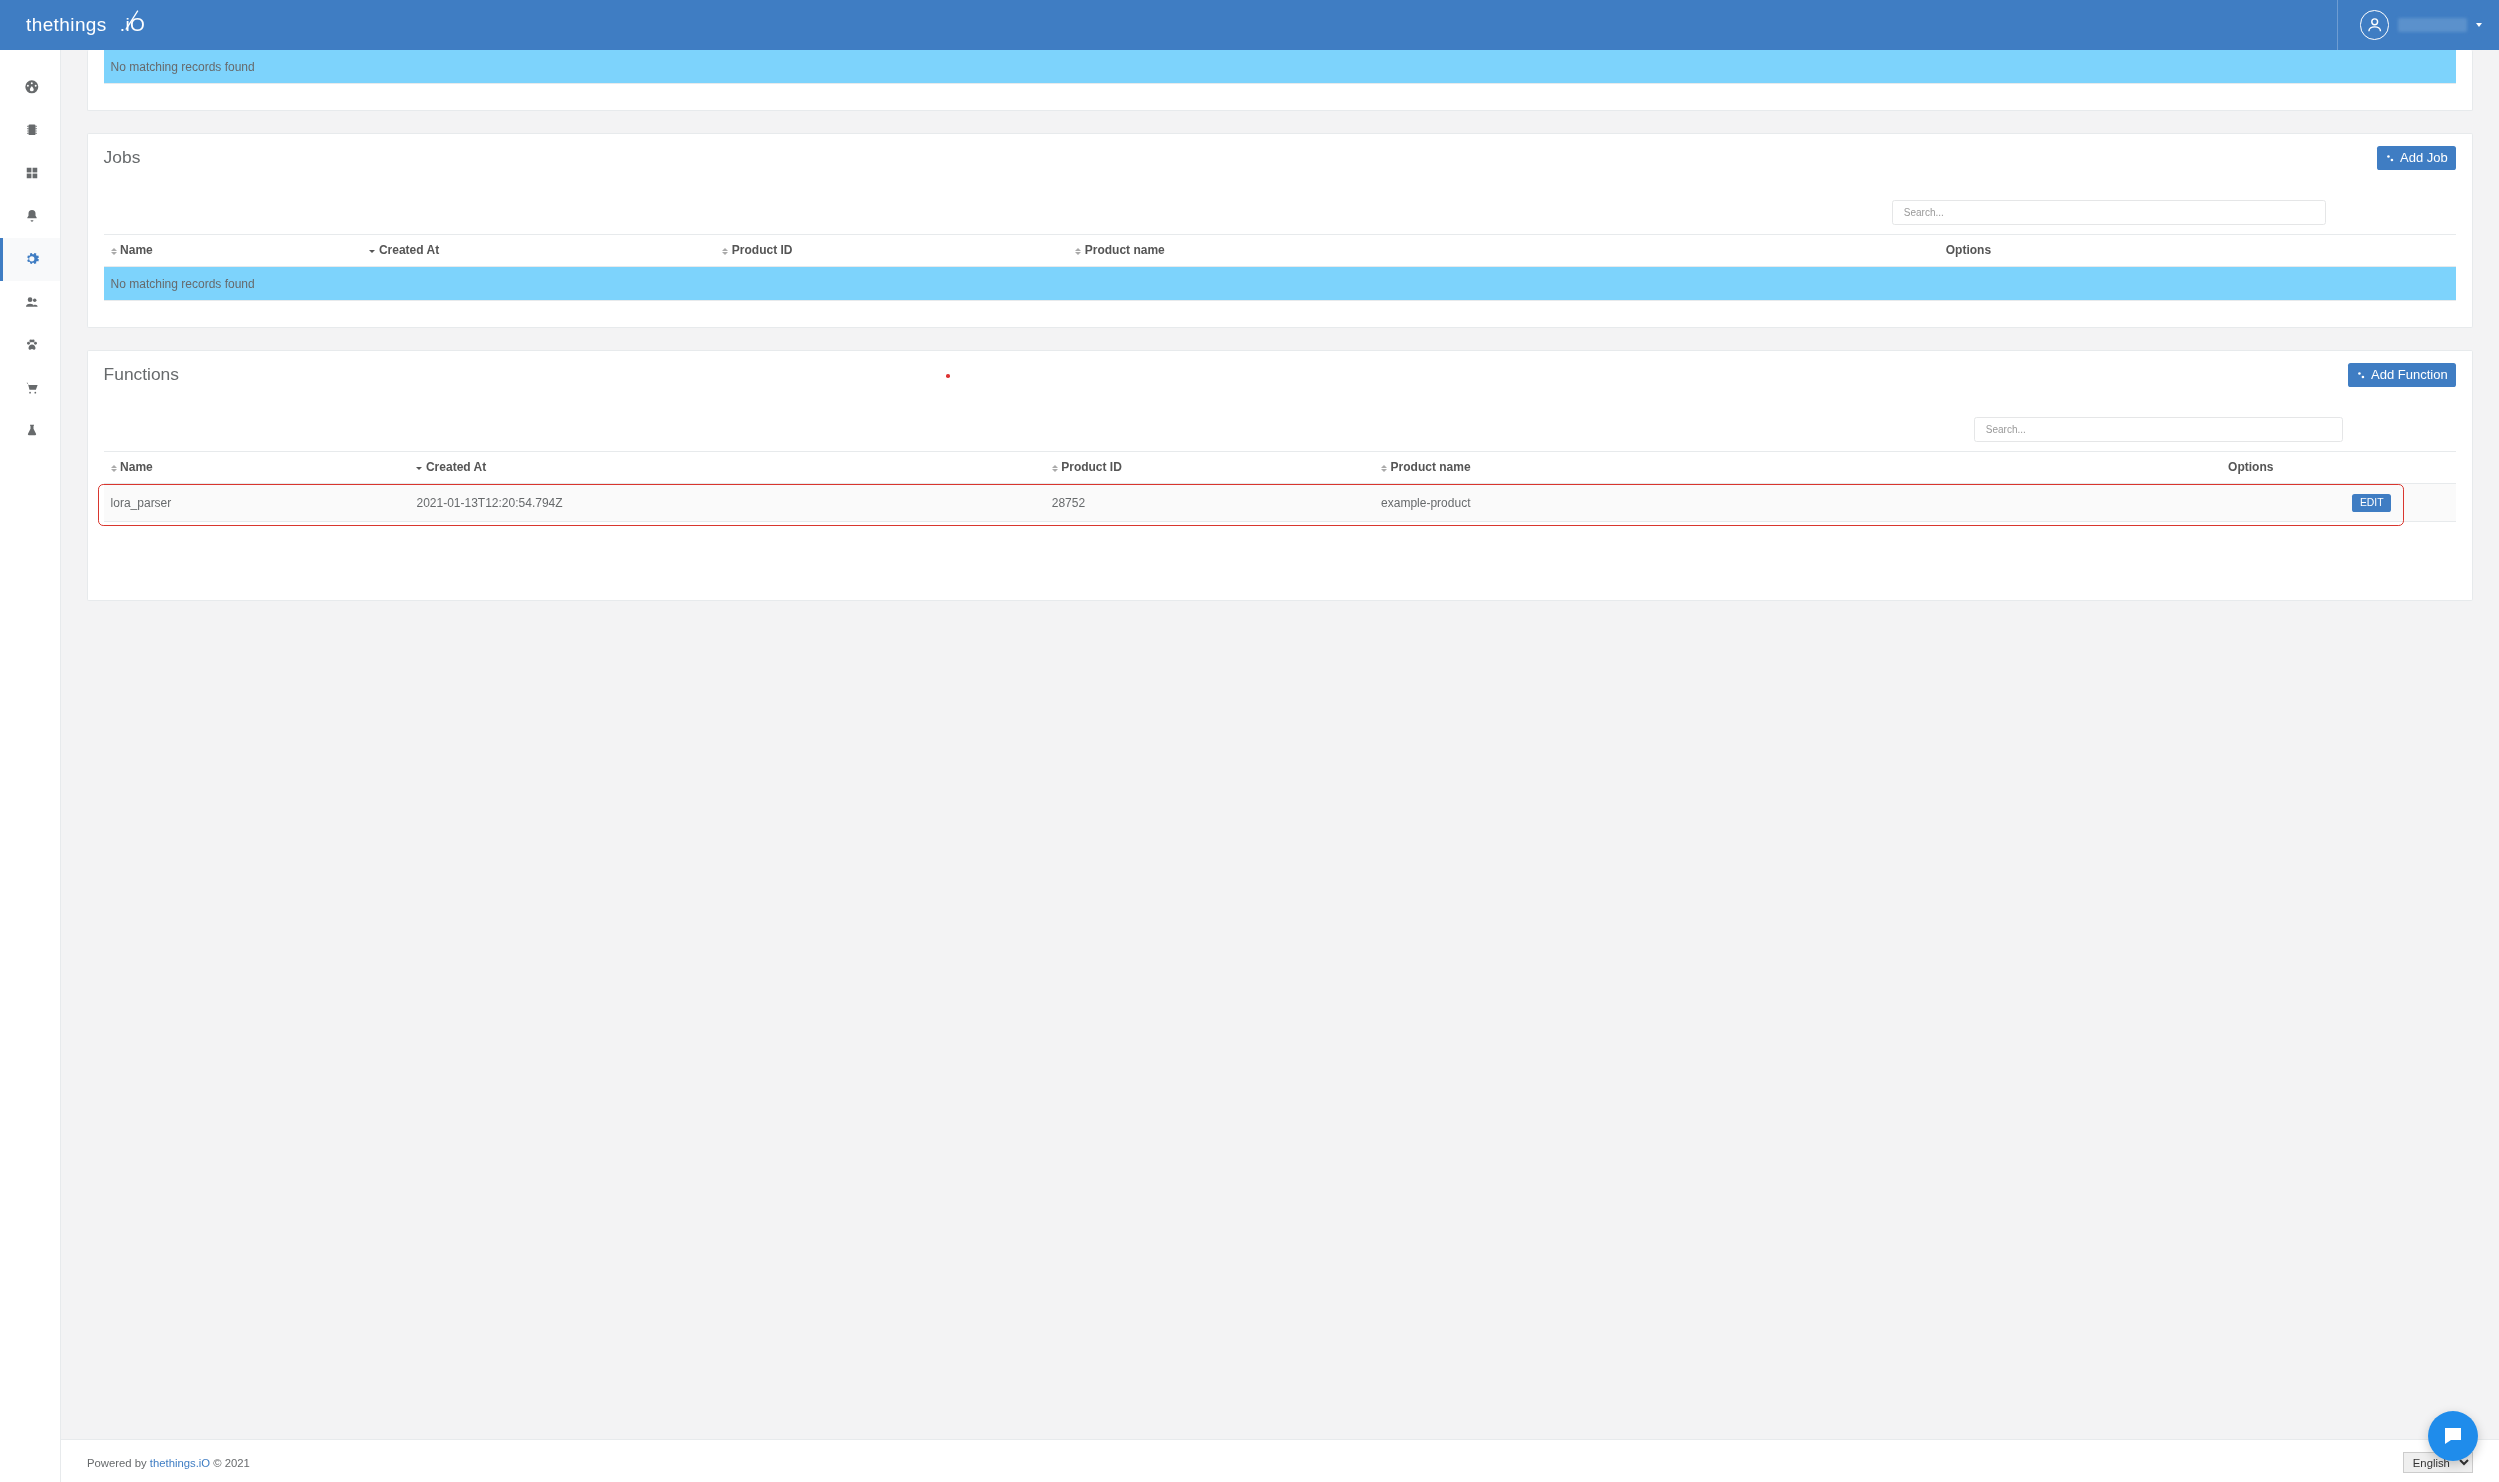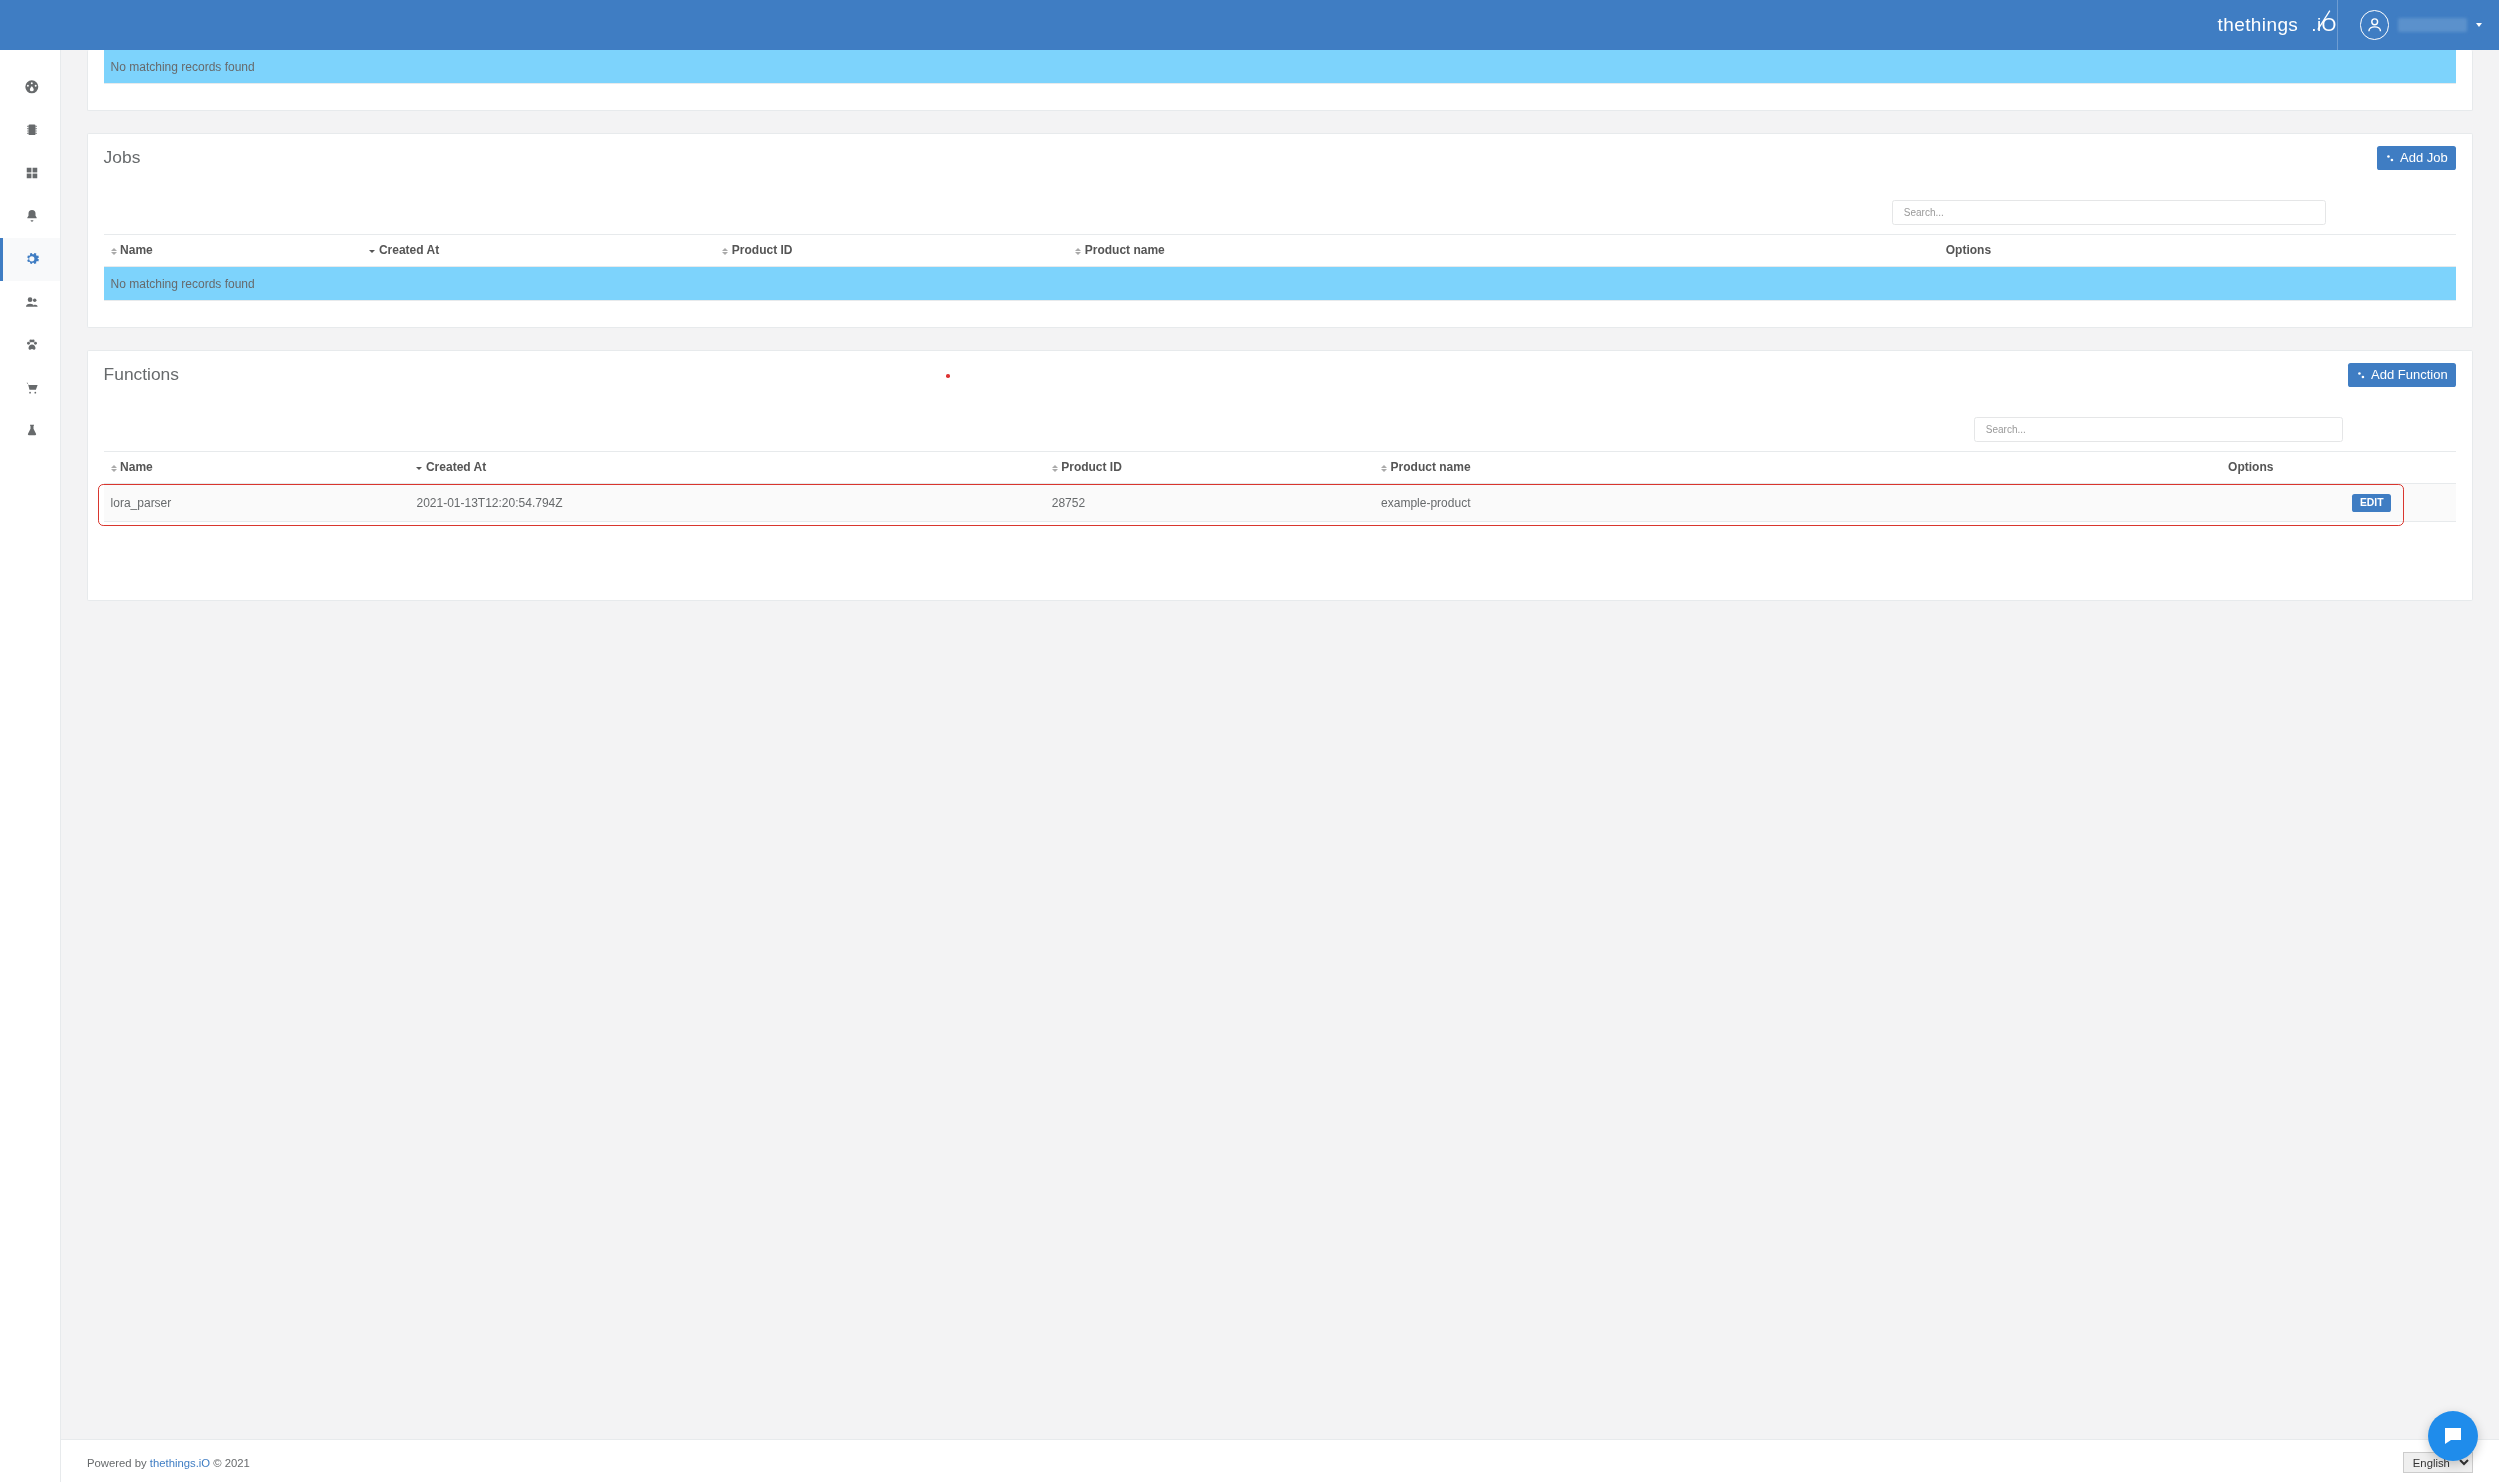--- a/index.html
+++ b/index.html
@@ -1,40 +1,40 @@
 <!DOCTYPE html>
 <html style="font-size:14px"><head>
 <meta charset="utf-8">
 <style>
 * { margin: 0; padding: 0; box-sizing: border-box; }
 body { font-family: "Helvetica Neue", Helvetica, Arial, sans-serif; font-size: 12px; color: #555; background: #f3f3f4; }
 
 
-.header { background: #3f7dc3; color: #fff; height: 50px; display: flex; align-items: center; justify-content: flex-end; padding: 0 17.4px 0 26px; position: fixed; top: 0; left: 0; right: 0; z-index: 100; }
+.header { background: #3f7dc3; color: #fff; height: 50px; display: flex; align-items: center; justify-content: space-between; padding: 0 17.4px 0 26px; position: fixed; top: 0; left: 0; right: 0; z-index: 100; }
 .logo { font-size: 19px; font-weight: 300; letter-spacing: 0.4px; display: flex; align-items: center; }
 .logo svg { margin-left: 1.7px; }
 .user-area { display: flex; align-items: center; gap: 8.7px; border-left: 0.9px solid rgba(255,255,255,0.25); padding-left: 22px; height: 50px; }
 .user-avatar { width: 29.5px; height: 29.5px; border: 1.7px solid #fff; border-radius: 50%; display: flex; align-items: center; justify-content: center; }
 .user-name-blur { width: 69px; height: 14px; background: #5b91cc; border-radius: 1.7px; filter: blur(1.7px); }
 .caret-down { width: 0; height: 0; border-left: 3.5px solid transparent; border-right: 3.5px solid transparent; border-top: 4.3px solid #fff; }
 
 
 .sidebar { position: fixed; top: 50px; left: 0; bottom: 0; width: 61px; background: #fff; border-right: 0.9px solid #e7eaec; display: flex; flex-direction: column; align-items: center; padding-top: 15.6px; gap: 0; }
 .side-item { width: 100%; height: 43px; display: flex; align-items: center; justify-content: center; color: #676a6c; cursor: pointer; border-left: 3.5px solid transparent; }
 .side-item.active { background: #f8f9fa; border-left: 3.5px solid #3f7dc3; color: #3f7dc3; }
 
 
 .main { margin-left: 61px; margin-top: 50px; padding: 0 26px 0 26px; min-height: calc(100vh - 50px - 43px); }
 
 
 .panel { background: #fff; border: 0.9px solid #e7eaec; margin-bottom: 22px; border-radius: 1.7px; }
 .panel-header { padding: 12px 15.6px 8.7px; display: flex; align-items: center; justify-content: space-between; }
 .panel-title { font-size: 17.4px; font-weight: 400; color: #676a6c; }
 .btn { display: inline-flex; align-items: center; gap: 4.3px; background: #3f7dc3; color: #fff; border: none; border-radius: 2.6px; padding: 4.3px 8.7px; font-size: 13px; cursor: pointer; }
-.btn-sm { font-size: 10.4px; padding: 3.5px 7.8px; font-weight: bold; }
+.btn-sm { font-size: 10.4px; padding: 3.5px 7.8px; }
 .panel-body { padding: 8.7px 15.6px 26px; }
 
 
 .search-row { display: flex; justify-content: flex-end; margin: 13px 0 8.7px; }
 .search-wrap { width: 434px; margin-right: 130px; }
 .search-wrap.narrow { width: 369px; margin-right: 113px; }
 .search-input { width: 100%; border: 0.9px solid #e5e6e7; border-radius: 2.6px; padding: 6px 10.4px; font-size: 10px; color: #555; outline: none; }
 .search-input::placeholder { color: #999; }
 
 

